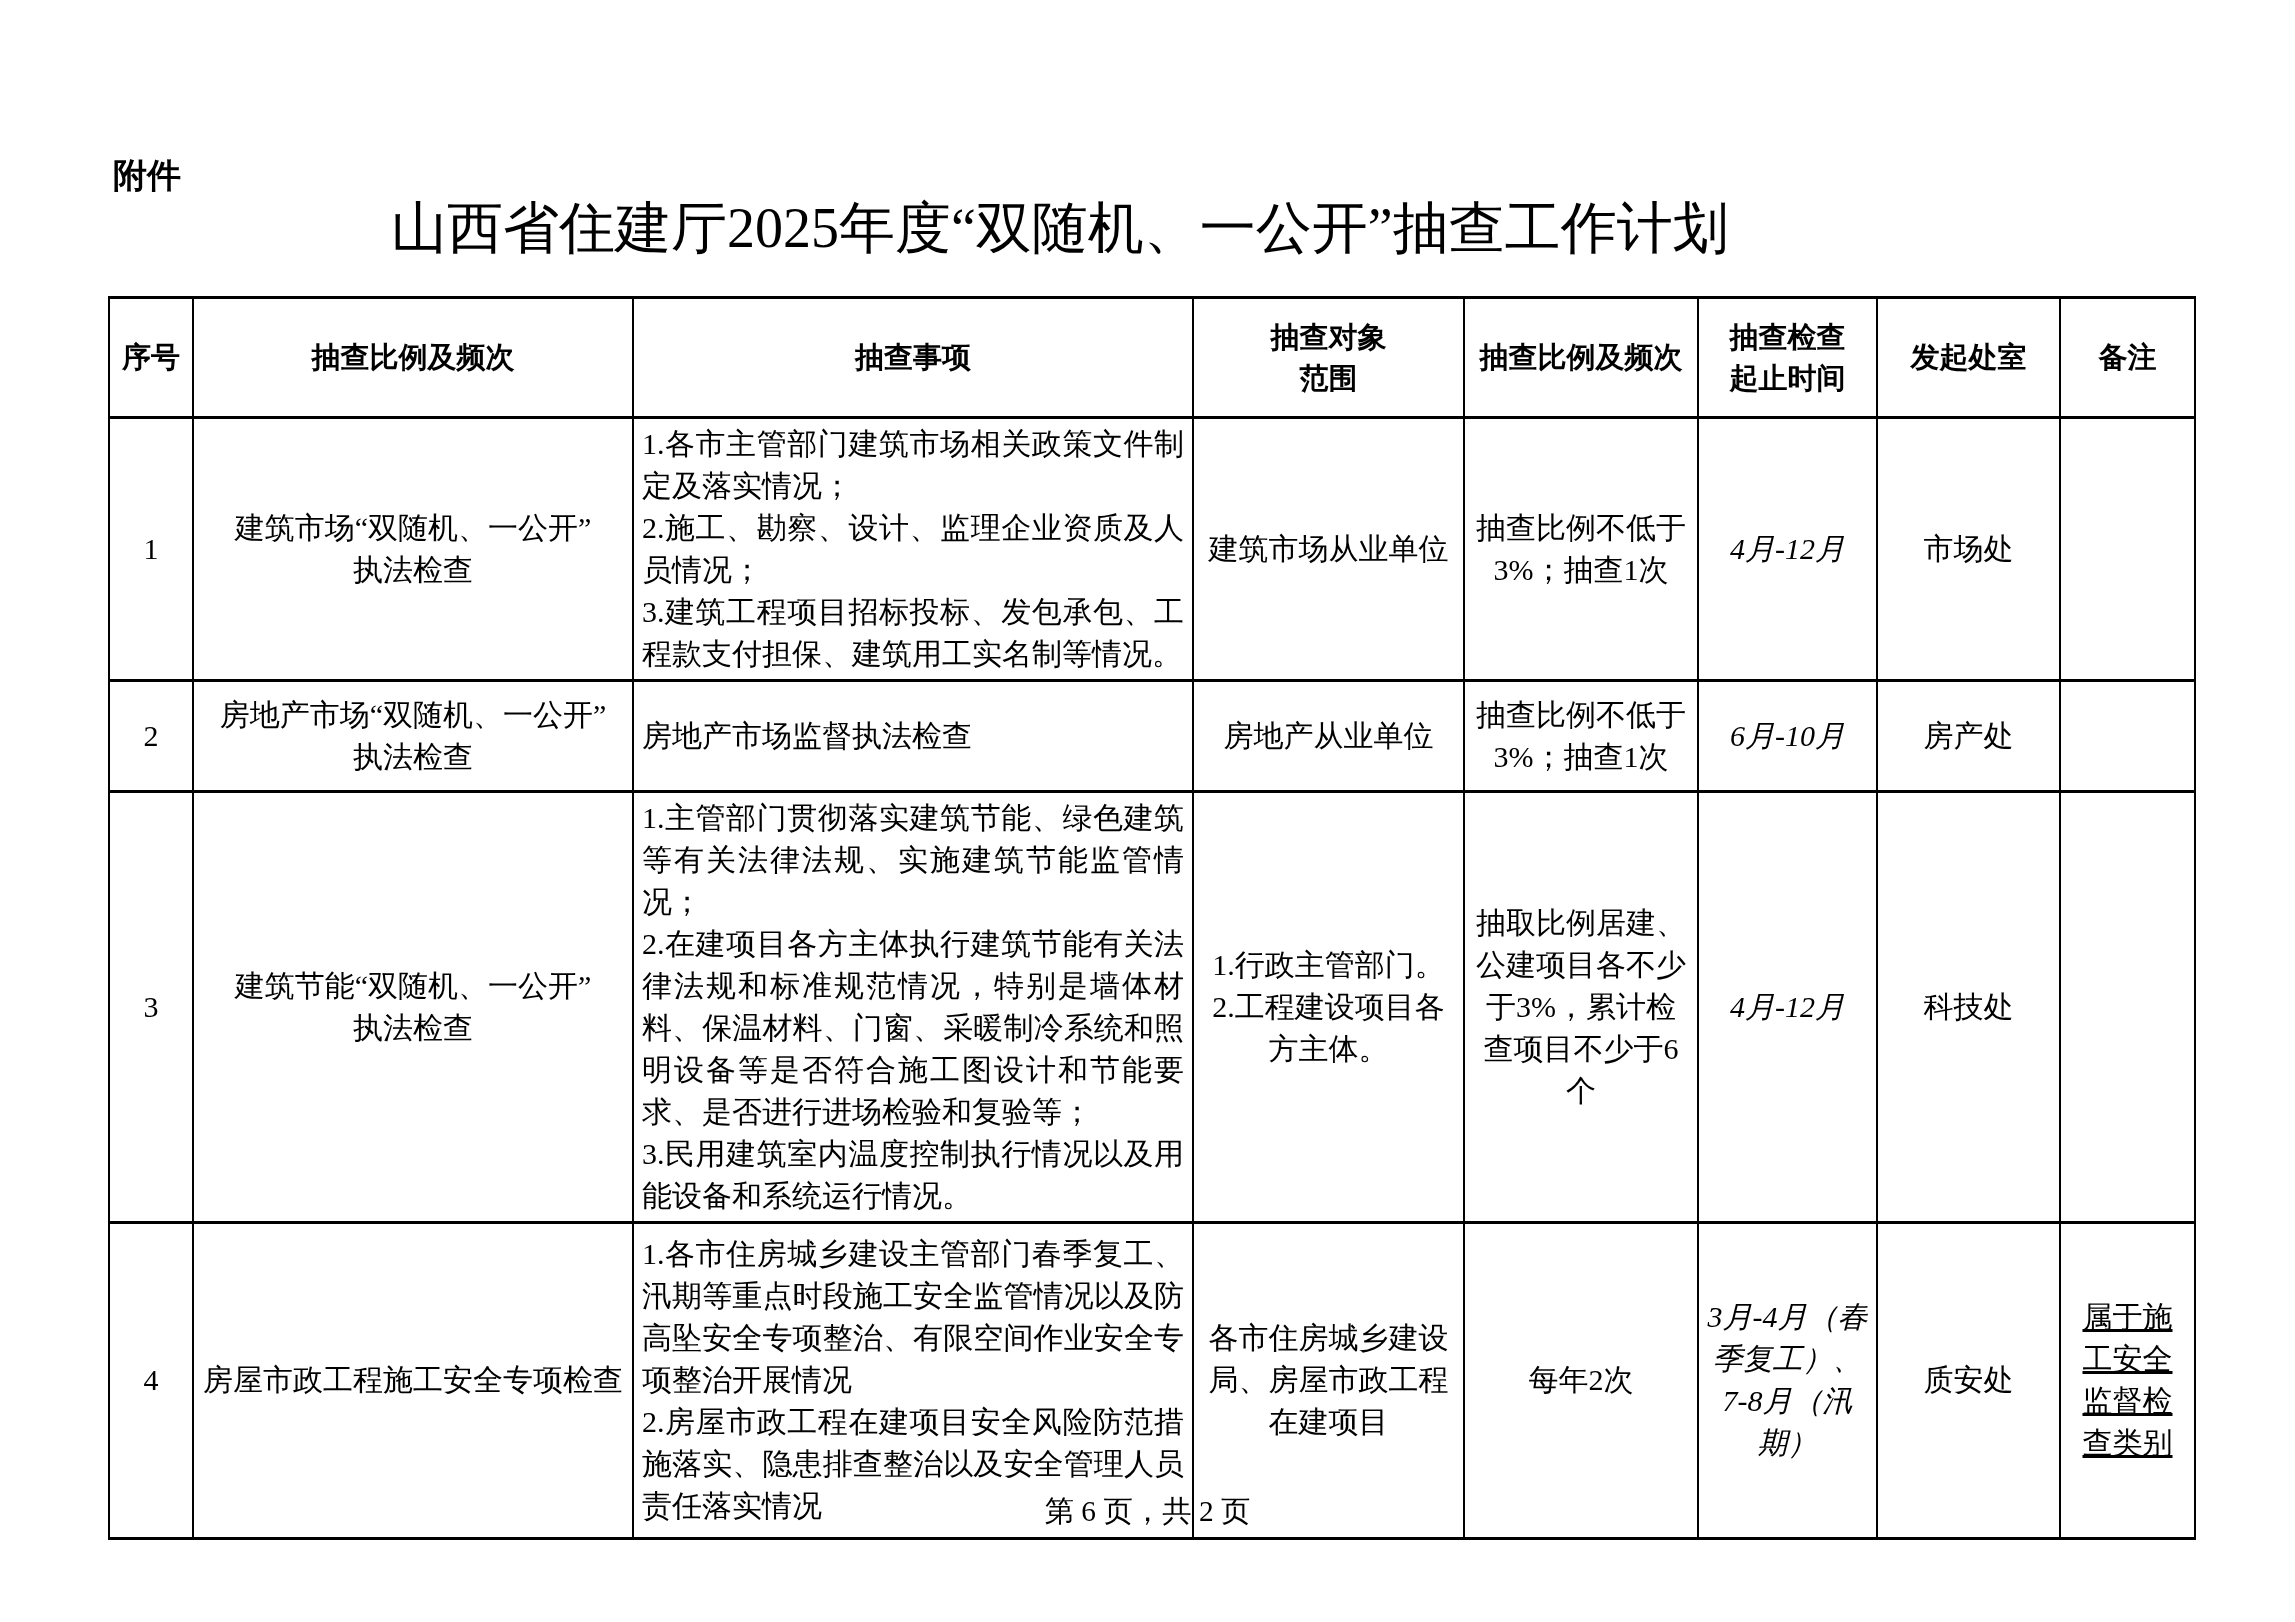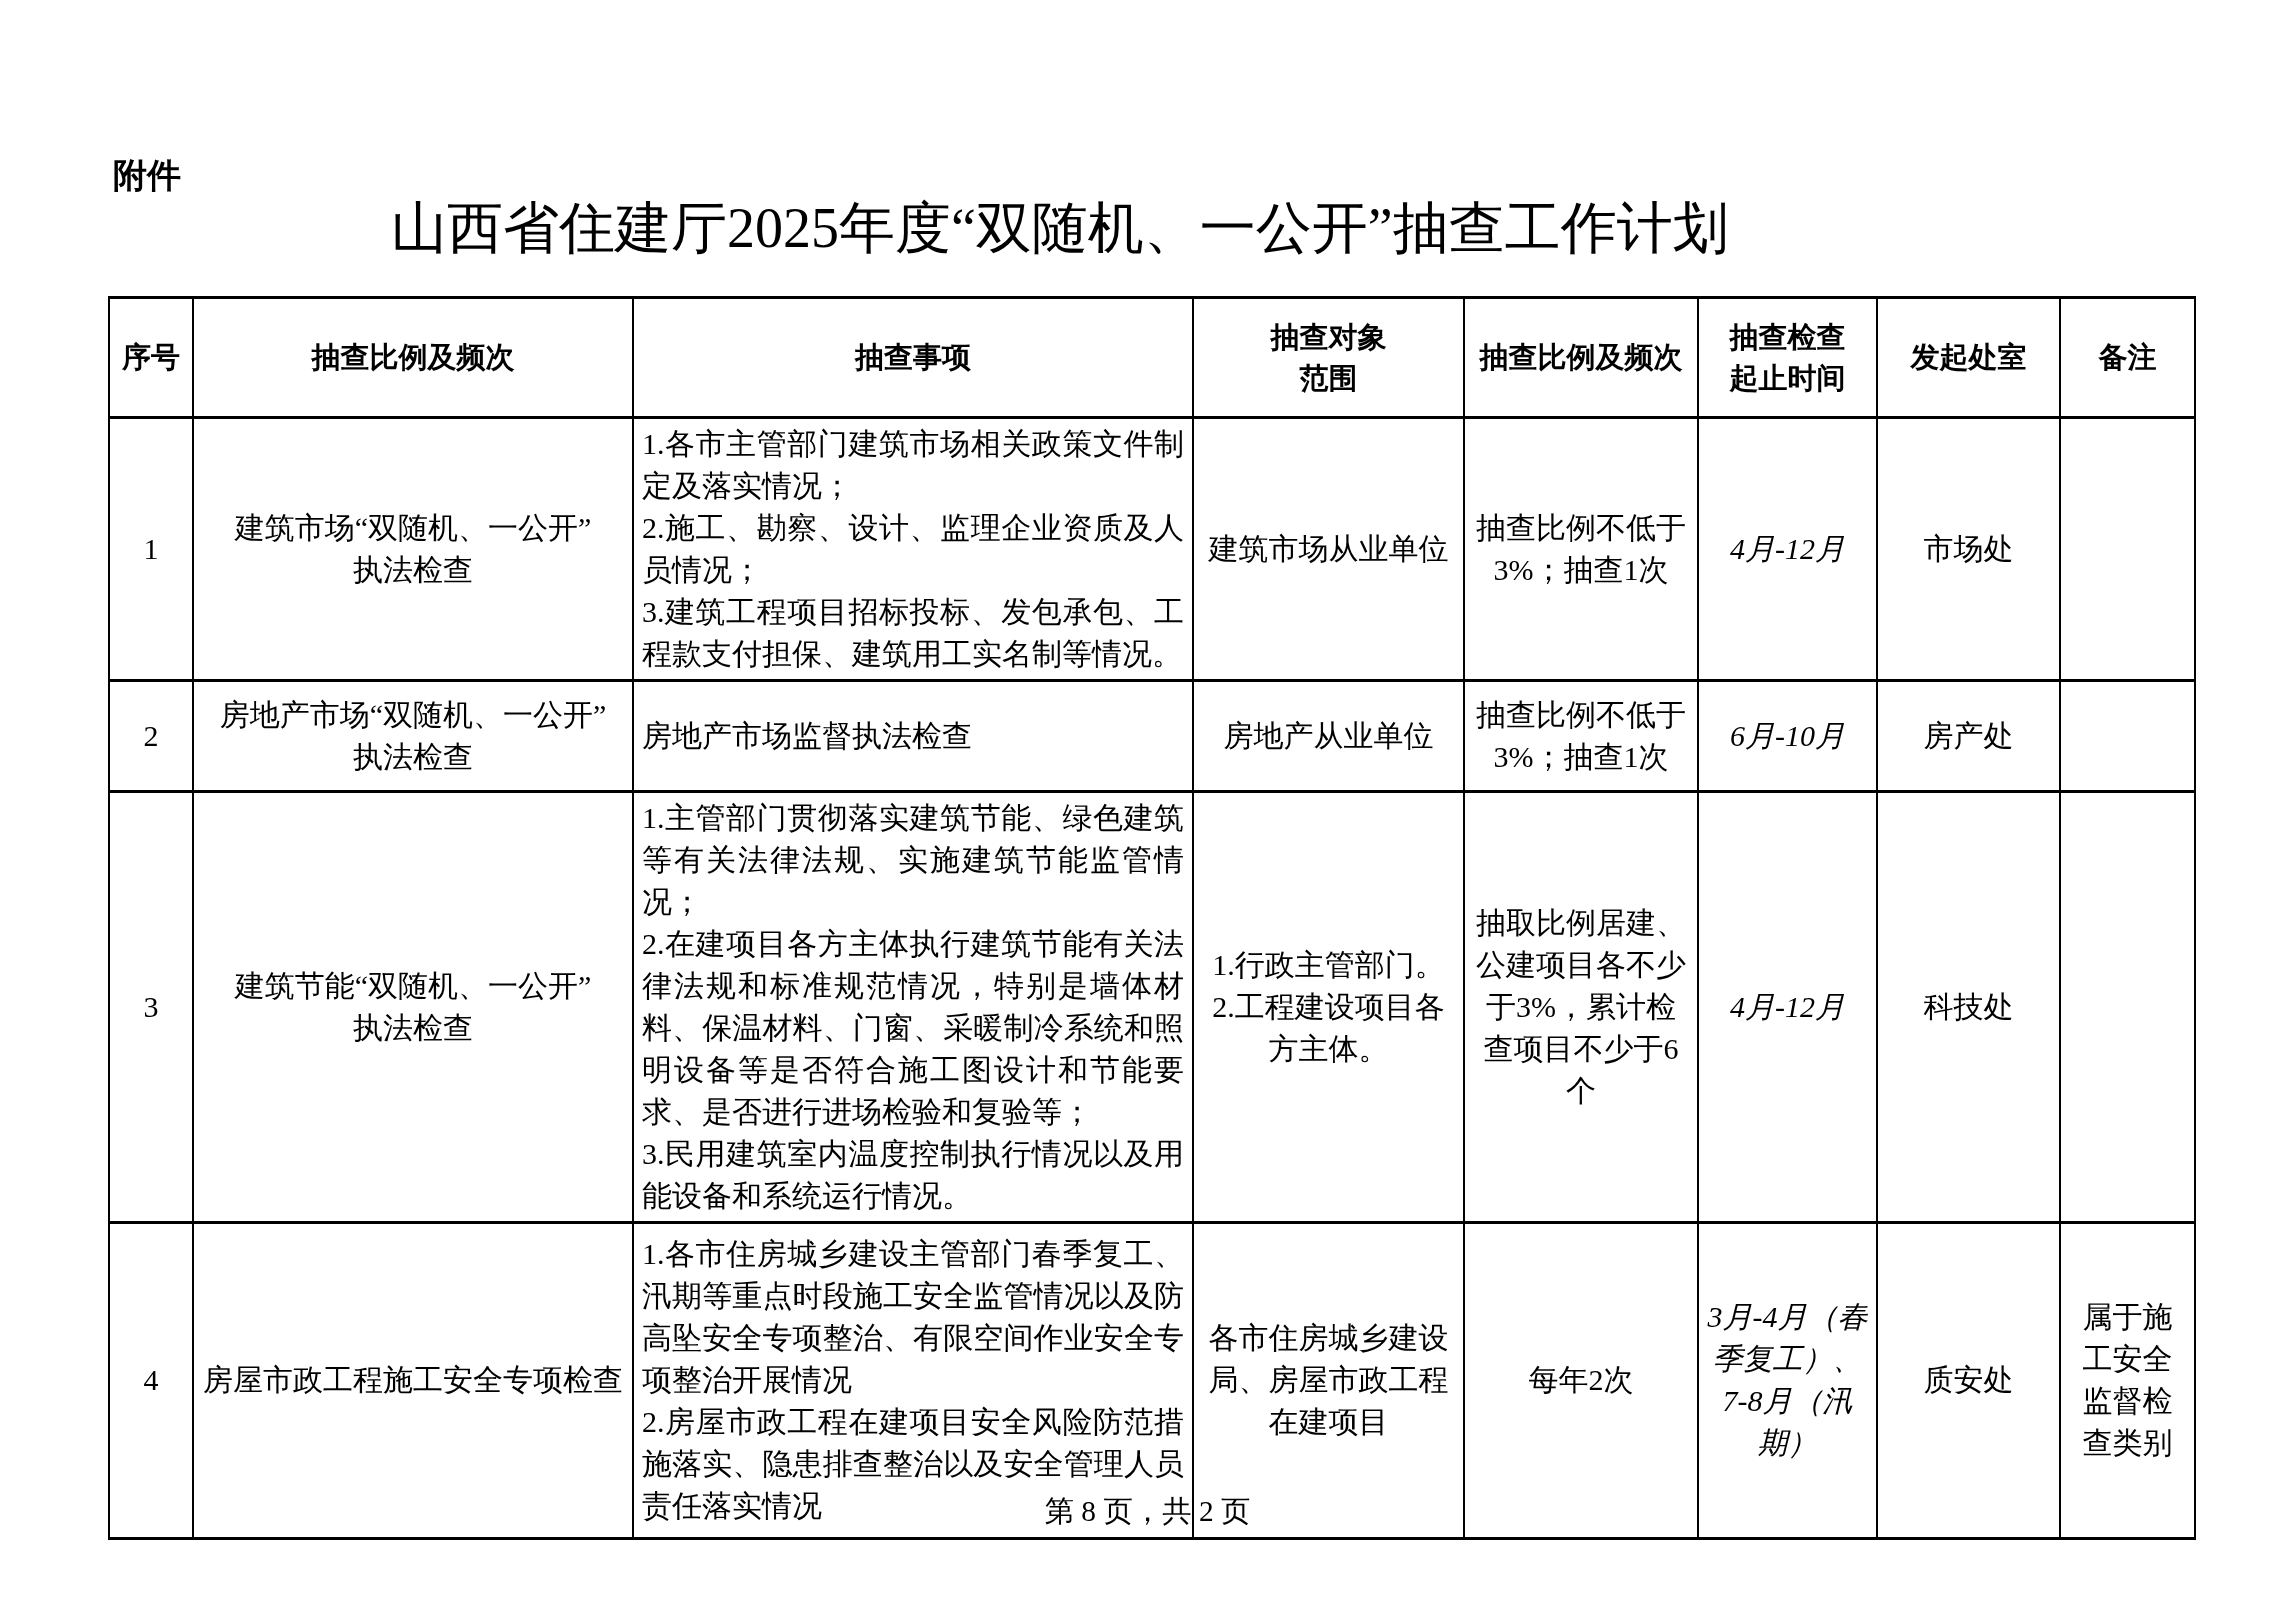--- a/index.html
+++ b/index.html
@@ -82,21 +82,21 @@
     text-align:center;
   }
   td.c-task { padding:3.9px 3.9px; }
   td.c-items {
     text-align:justify;
     padding:3.9px 9.2px;
   }
   td.c-scope { padding:3.9px 5.2px; }
   td.c-ratio { padding:3.9px 6.5px; }
   td.c-time  { padding:3.9px 5.2px;font-style:italic; }
-  td.c-remark{ padding:3.9px 5.2px; }
+  td.c-remark{ padding:3.9px 5.2px;text-decoration:underline; }
   .page-footer {
     position:absolute;
     left:0;
     top:1492px;
     width:100%;
     text-align:center;
     font-size:29.4px;
     line-height:1.3;
     font-family:"Liberation Serif","DejaVu Serif",serif;
   }
@@ -181,16 +181,16 @@
 2.房屋市政工程在建项目安全风险防范措施落实、隐患排查整治以及安全管理人员责任落实情况</td>
         <td class="c-scope">各市住房城乡建设局、房屋市政工程在建项目</td>
         <td class="c-ratio">每年2次</td>
         <td class="c-time">3月-4月（春季复工）、7-8月（汛期）</td>
         <td class="c-office">质安处</td>
         <td class="c-remark">属于施工安全监督检查类别</td>
       </tr>
     </tbody>
   </table>
 
-  <div class="page-footer">第 8 页，共 2 页</div>
+  <div class="page-footer">第 6 页，共 2 页</div>
 
 </div>
 
 
 </body></html>

